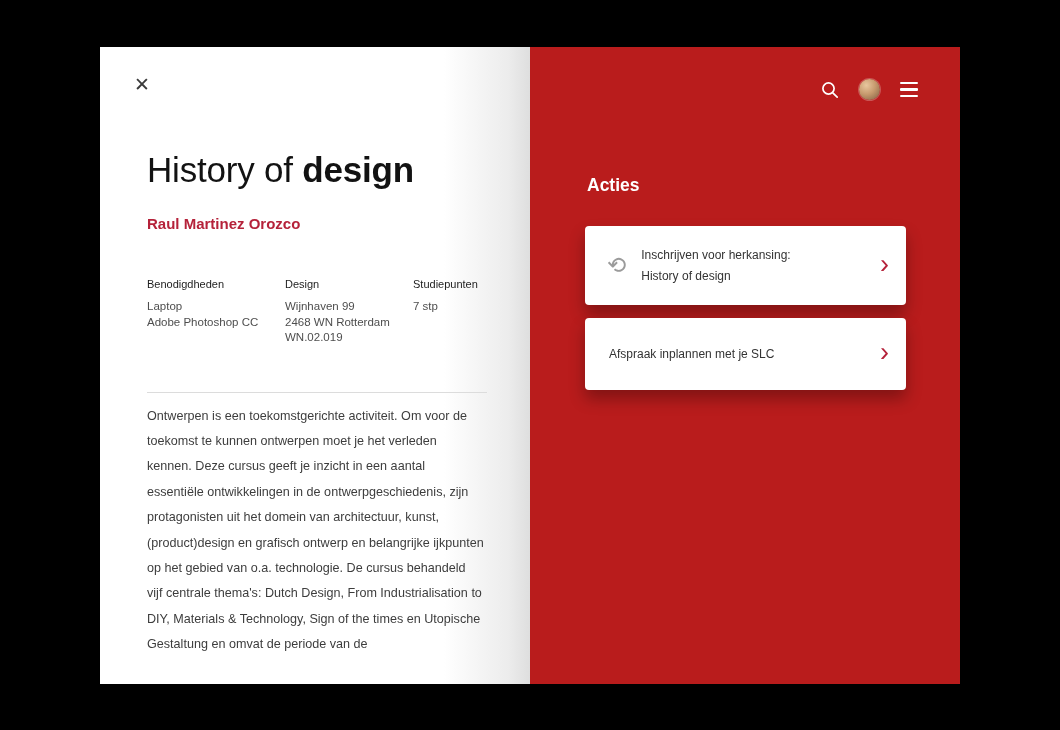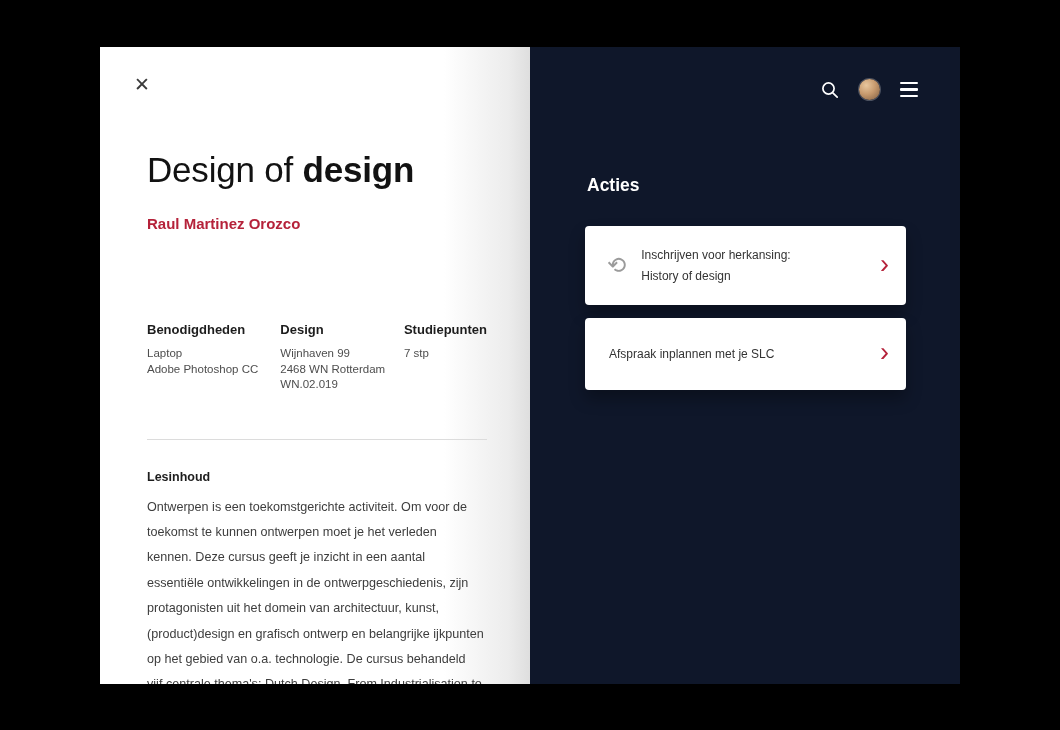--- a/index.html
+++ b/index.html
@@ -27,30 +27,30 @@
   }
   .course-title .bold{font-weight:700;}
   .teacher{
     margin:24px 0 0 0;font-size:15px;font-weight:700;color:#b5223a;
   }
   .info-row{display:flex;margin-top:46px;width:340px;}
   .info-col{box-sizing:border-box;}
   .info-col.c1{width:138px;}
   .info-col.c2{width:128px;}
   .info-col.c3{flex:1;}
-  .info-header{font-size:13px;font-weight:700;color:#1d1d1d;margin-bottom:9px;margin-top:44px;}
+  .info-header{font-size:11px;font-weight:400;color:#1d1d1d;margin-bottom:9px;}
   .info-line{display:block;font-size:11.5px;color:#4e4e4e;line-height:15.5px;}
   .divider{border:none;border-top:1px solid #dcdcdc;margin:46px 0 0 0;width:340px;}
   .section-heading{margin:30px 0 0 0;font-size:12.5px;font-weight:700;color:#1d1d1d;}
   .course-body{
     margin:11px 0 0 0;width:337px;font-size:12.6px;line-height:25.4px;color:#3d3d3d;
   }
   
   .panel-right{
-    position:relative;width:430px;height:100%;background:#0f172a;
+    position:relative;width:430px;height:100%;background:#b91c1c;
     box-sizing:border-box;padding:0 86px 0 55px;overflow:hidden;
   }
   .topbar{
     position:absolute;top:32px;right:42px;display:flex;align-items:center;gap:20px;
   }
   .icon-btn{cursor:pointer;display:flex;align-items:center;justify-content:center;}
   .search-svg{display:block;}
   .avatar{
     width:21px;height:21px;border-radius:50%;
     background:radial-gradient(circle at 35% 30%,#e8c79e 0%,#c79a6e 45%,#7d5c41 100%);
@@ -81,21 +81,21 @@
   }
 </style>
 </head>
 <body>
 
 <div class="app">
 
   <div class="panel-left">
     <div class="close-btn">✕</div>
 
-    <h1 class="course-title"><span>Design of </span><span class="bold">design</span></h1>
+    <h1 class="course-title"><span>History of </span><span class="bold">design</span></h1>
 
     <h2 class="teacher">Raul Martinez Orozco</h2>
 
     <div class="info-row">
       <div class="info-col c1">
         <div class="info-header">Benodigdheden</div>
         <span class="info-line">Laptop</span>
         <span class="info-line">Adobe Photoshop CC</span>
       </div>
       <div class="info-col c2">
@@ -105,21 +105,20 @@
         <span class="info-line">WN.02.019</span>
       </div>
       <div class="info-col c3">
         <div class="info-header">Studiepunten</div>
         <span class="info-line">7 stp</span>
       </div>
     </div>
 
     <hr class="divider">
 
-    <h3 class="section-heading">Lesinhoud</h3>
     <p class="course-body">Ontwerpen is een toekomstgerichte activiteit. Om voor de toekomst te kunnen ontwerpen moet je het verleden kennen. Deze cursus geeft je inzicht in een aantal essentiële ontwikkelingen in de ontwerpgeschiedenis, zijn protagonisten uit het domein van architectuur, kunst, (product)design en grafisch ontwerp en belangrijke ijkpunten op het gebied van o.a. technologie. De cursus behandeld vijf centrale thema's: Dutch Design, From Industrialisation to DIY, Materials &amp; Technology, Sign of the times en Utopische Gestaltung en omvat de periode van de</p>
   </div>
 
   <div class="panel-right">
 
     <div class="topbar">
       <div class="icon-btn">
         <svg class="search-svg" width="18" height="18" viewBox="0 0 18 18">
           <circle cx="7.5" cy="7.5" r="5.6" fill="none" stroke="#ffffff" stroke-width="1.7"></circle>
           <line x1="11.8" y1="11.8" x2="16.2" y2="16.2" stroke="#ffffff" stroke-width="1.7" stroke-linecap="round"></line>

